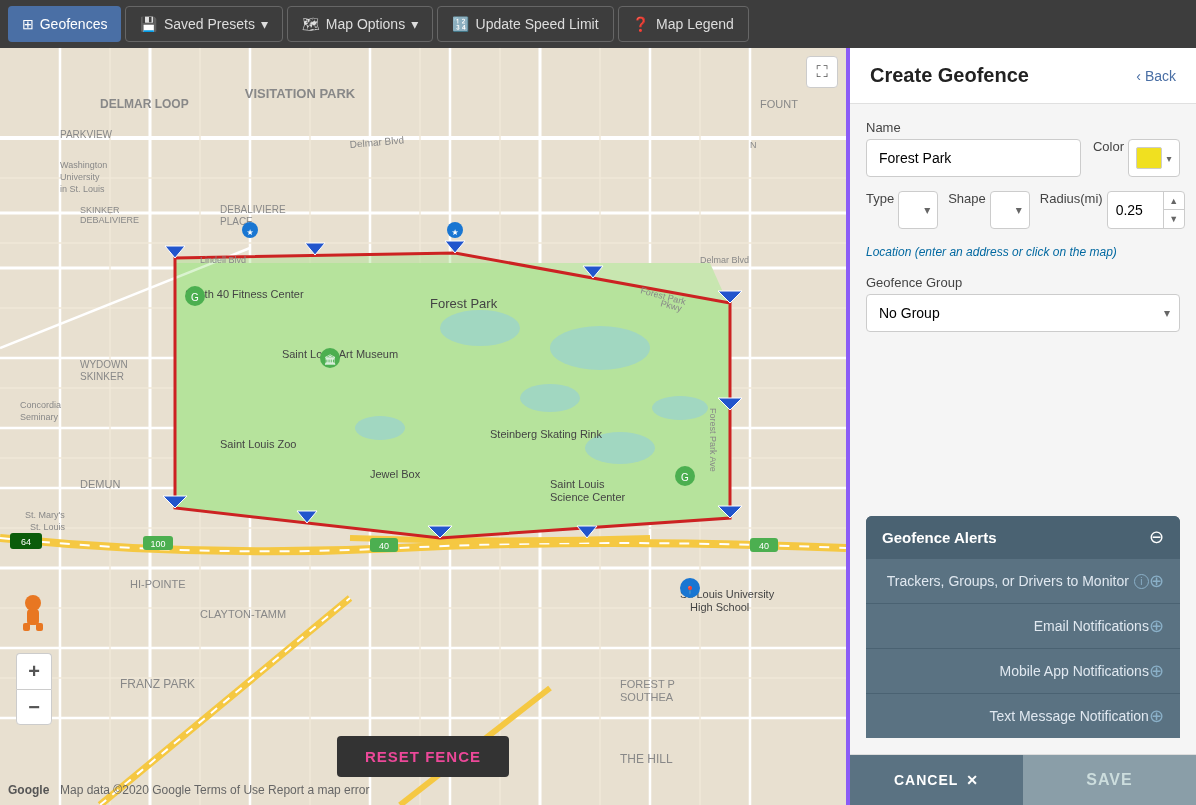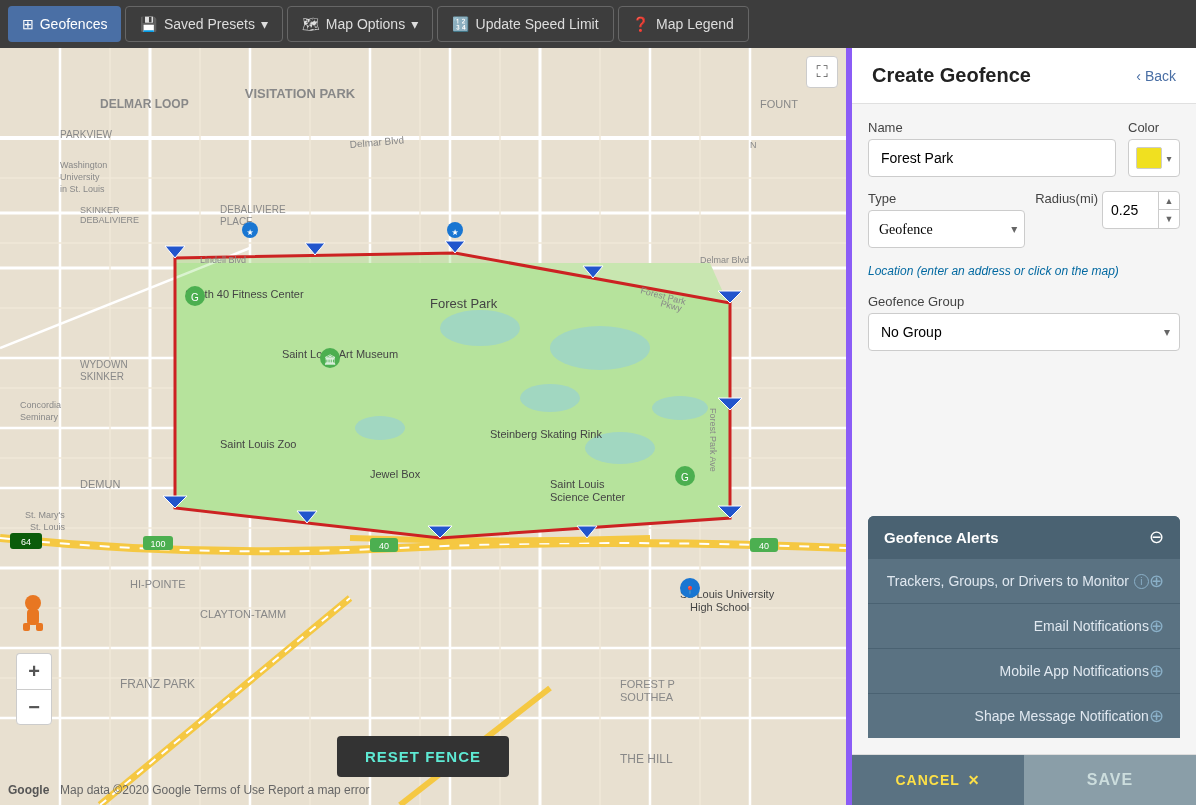--- a/index.html
+++ b/index.html
@@ -19,45 +19,45 @@
     .main { display: flex; flex: 1; overflow: hidden; }
 
     
     .map-area { flex: 1; position: relative; overflow: hidden; background: #e8e0d8; }
     .map-controls { position: absolute; bottom: 80px; left: 16px; display: flex; flex-direction: column; gap: 0; }
     .map-zoom-btn { width: 36px; height: 36px; background: white; border: 1px solid #ccc; display: flex; align-items: center; justify-content: center; font-size: 20px; cursor: pointer; font-weight: bold; color: #555; }
     .map-zoom-btn:first-child { border-radius: 4px 4px 0 0; border-bottom: none; }
     .map-zoom-btn:last-child { border-radius: 0 0 4px 4px; }
     .google-logo { position: absolute; bottom: 8px; left: 8px; font-size: 12px; color: #555; font-weight: bold; }
     .map-attribution { position: absolute; bottom: 8px; left: 60px; font-size: 12px; color: #666; }
-    .reset-fence-btn { position: absolute; bottom: 28px; left: 50%; transform: translateX(-50%); background: #333; color: #5eead4; border: none; padding: 12px 28px; border-radius: 4px; font-size: 15px; font-weight: 600; cursor: pointer; letter-spacing: 1px; }
+    .reset-fence-btn { position: absolute; bottom: 28px; left: 50%; transform: translateX(-50%); background: #333; color: #ec4899; border: none; padding: 12px 28px; border-radius: 4px; font-size: 15px; font-weight: 600; cursor: pointer; letter-spacing: 1px; }
     .expand-btn { position: absolute; top: 8px; right: 8px; background: white; border: 1px solid #ccc; border-radius: 4px; width: 32px; height: 32px; display: flex; align-items: center; justify-content: center; cursor: pointer; font-size: 16px; color: #555; }
 
     
     .map-svg { width: 100%; height: 100%; }
 
     
-    .side-panel { width: 350px; background: #f5f5f5; display: flex; flex-direction: column; border-left: 6px solid #8b5cf6; flex-shrink: 0; }
+    .side-panel { width: 350px; background: #f5f5f5; display: flex; flex-direction: column; border-left: 4px solid #8b5cf6; flex-shrink: 0; }
     .panel-header { background: #fff; padding: 16px 20px; display: flex; align-items: center; justify-content: space-between; border-bottom: 1px solid #e0e0e0; }
     .panel-title { font-size: 20px; font-weight: 600; color: #222; }
     .back-btn { display: flex; align-items: center; gap: 4px; color: #4a6fa5; font-size: 14px; cursor: pointer; border: none; background: none; }
 
     .panel-body { flex: 1; overflow-y: auto; padding: 16px; display: flex; flex-direction: column; gap: 14px; }
 
     
     .form-row { display: flex; align-items: flex-end; gap: 12px; }
     .form-group { display: flex; flex-direction: column; gap: 4px; flex: 1; }
     .form-label { font-size: 13px; color: #444; font-weight: 500; }
     .form-input { padding: 8px 12px; border: 1px solid #ccc; border-radius: 4px; font-size: 14px; background: white; height: 38px; }
     .color-picker { width: 52px; height: 38px; border: 1px solid #ccc; border-radius: 4px; background: white; display: flex; align-items: center; justify-content: center; cursor: pointer; gap: 4px; padding: 4px 6px; }
     .color-swatch { width: 26px; height: 22px; background: #f0e020; border-radius: 2px; border: 1px solid #ccc; }
     .color-arrow { font-size: 10px; color: #666; }
 
     .type-shape-row { display: flex; gap: 10px; }
-    .form-group-small { display: flex; flex-direction: column; gap: 4px; }
+    .form-group-small { display: flex; flex-direction: row; gap: 4px; }
     .form-select { padding: 8px 28px 8px 10px; border: 1px solid #ccc; border-radius: 4px; font-size: 14px; background: white; height: 38px; appearance: none; cursor: pointer; font-family: Liberation Serif, serif; }
     .select-wrapper { position: relative; display: inline-block; }
     .select-wrapper::after { content: '▾'; position: absolute; right: 8px; top: 50%; transform: translateY(-50%); font-size: 12px; color: #666; pointer-events: none; }
     .radius-group { display: flex; flex-direction: row; gap: 4px; }
     .radius-input-wrapper { display: flex; align-items: center; border: 1px solid #ccc; border-radius: 4px; background: white; height: 38px; overflow: hidden; }
     .radius-input { border: none; padding: 8px 8px; font-size: 14px; width: 55px; outline: none; background: transparent; }
     .radius-spinners { display: flex; flex-direction: column; border-left: 1px solid #ccc; }
     .radius-spinner-btn { width: 20px; height: 18px; display: flex; align-items: center; justify-content: center; cursor: pointer; font-size: 9px; color: #666; background: none; border: none; }
     .radius-spinner-btn:first-child { border-bottom: 1px solid #ccc; }
 
@@ -73,21 +73,21 @@
     .alerts-header { background: #4a6272; padding: 12px 16px; display: flex; align-items: center; justify-content: space-between; color: white; }
     .alerts-title { font-size: 15px; font-weight: 600; color: white; }
     .alerts-collapse { color: white; font-size: 18px; cursor: pointer; background: none; border: none; line-height: 1; }
     .alert-row { background: #5a7282; padding: 11px 16px; display: flex; align-items: center; justify-content: flex-end; color: #e0e8f0; font-size: 14px; border-top: 1px solid #4a6272; cursor: pointer; }
     .alert-plus { font-size: 18px; color: #8ab0c8; cursor: pointer; }
     .alert-info { display: flex; align-items: center; gap: 5px; }
     .info-icon { width: 15px; height: 15px; border-radius: 50%; border: 1px solid #8ab0c8; display: flex; align-items: center; justify-content: center; font-size: 10px; color: #8ab0c8; }
 
     
     .panel-footer { display: flex; border-top: 1px solid #ddd; flex-shrink: 0; }
-    .footer-cancel { flex: 1; padding: 16px; background: #5a7282; color: #fde047; border: none; font-size: 14px; font-weight: 600; letter-spacing: 1px; cursor: pointer; display: flex; align-items: center; justify-content: center; gap: 8px; }
+    .footer-cancel { flex: 1; padding: 16px; background: #5a7282; color: #ffffff; border: none; font-size: 14px; font-weight: 600; letter-spacing: 1px; cursor: pointer; display: flex; align-items: center; justify-content: center; gap: 8px; }
     .footer-save { flex: 1; padding: 16px; background: #8a9ea8; color: #cdd; border: none; font-size: 16px; font-weight: 600; letter-spacing: 1px; cursor: pointer; }
   </style>
 </head>
 <body>
 
 <div class="toolbar">
   <button class="toolbar-btn active">
     <span>⊞</span>
     <span>Geofences</span>
   </button>
@@ -305,20 +305,28 @@
 
       <div class="type-shape-row">
         <div class="form-group-small" style="flex:1">
           <label class="form-label">Type</label>
           <div class="select-wrapper">
             <select class="form-select" style="width:100%">
               <option>Geofence</option>
             </select>
           </div>
         </div>
+        <div class="form-group-small" style="flex:1">
+          <label class="form-label">Shape</label>
+          <div class="select-wrapper">
+            <select class="form-select" style="width:100%">
+              <option>Polygon</option>
+            </select>
+          </div>
+        </div>
         <div class="radius-group">
           <label class="form-label">Radius(mi)</label>
           <div class="radius-input-wrapper">
             <input class="radius-input" type="text" value="0.25" style="">
             <div class="radius-spinners">
               <button class="radius-spinner-btn">▲</button>
               <button class="radius-spinner-btn">▼</button>
             </div>
           </div>
         </div>
@@ -349,21 +357,21 @@
         </div>
         <div class="alert-row">
           <span>Email Notifications</span>
           <span class="alert-plus">⊕</span>
         </div>
         <div class="alert-row">
           <span>Mobile App Notifications</span>
           <span class="alert-plus">⊕</span>
         </div>
         <div class="alert-row">
-          <span>Shape Message Notification</span>
+          <span>Text Message Notification</span>
           <span class="alert-plus">⊕</span>
         </div>
       </div>
 
     </div>
 
     <div class="panel-footer">
       <button class="footer-cancel">
         <span>CANCEL</span>
         <span>✕</span>

